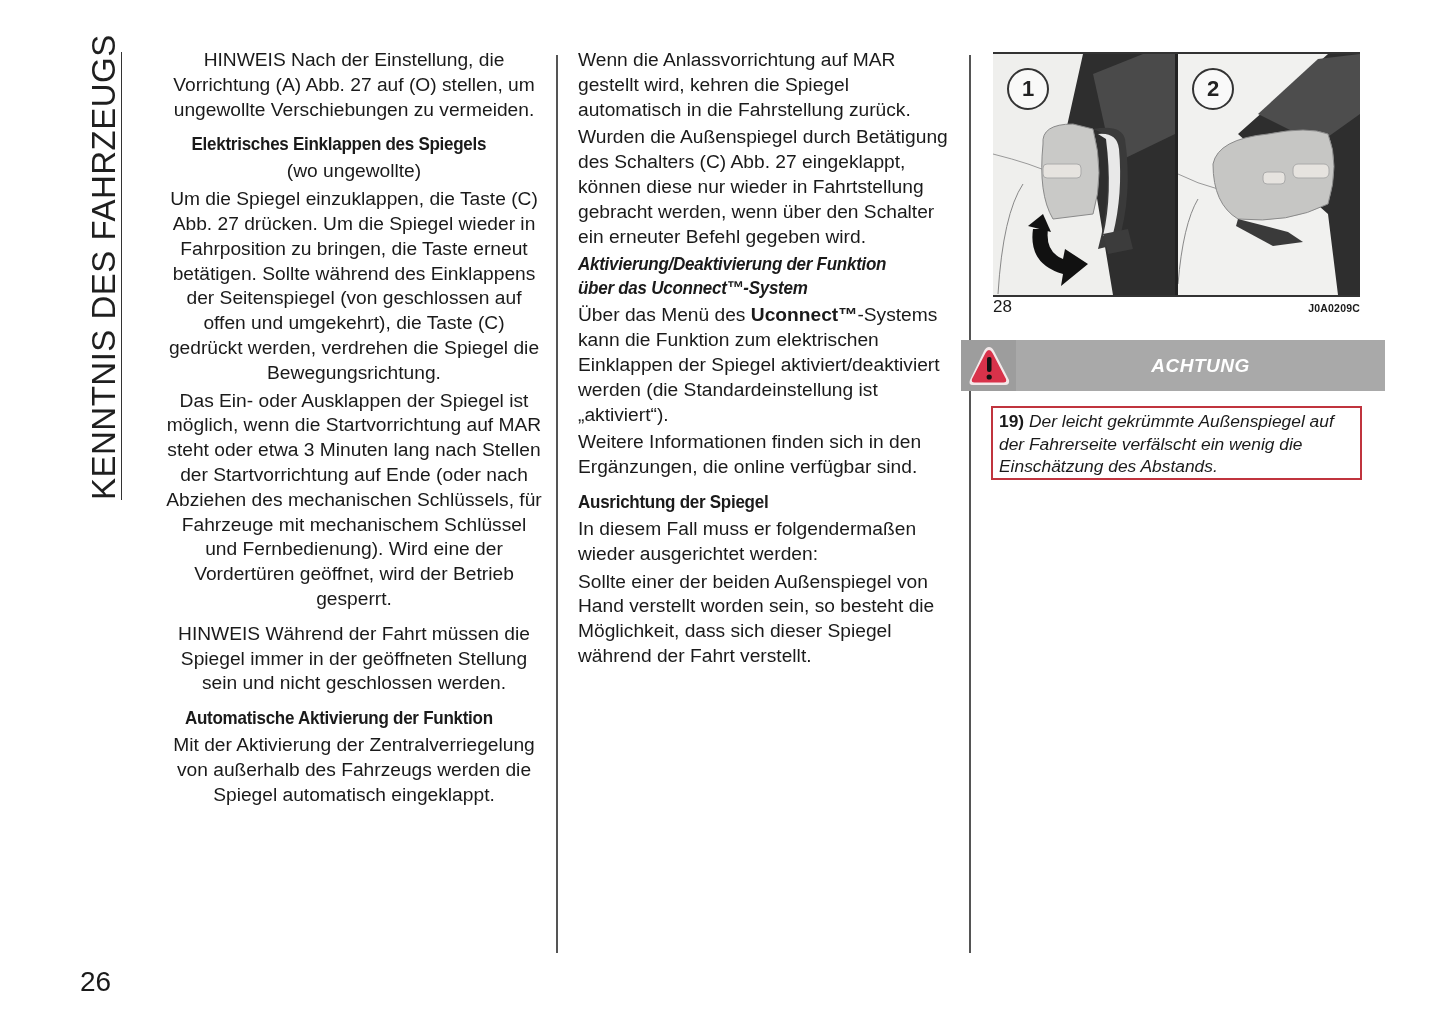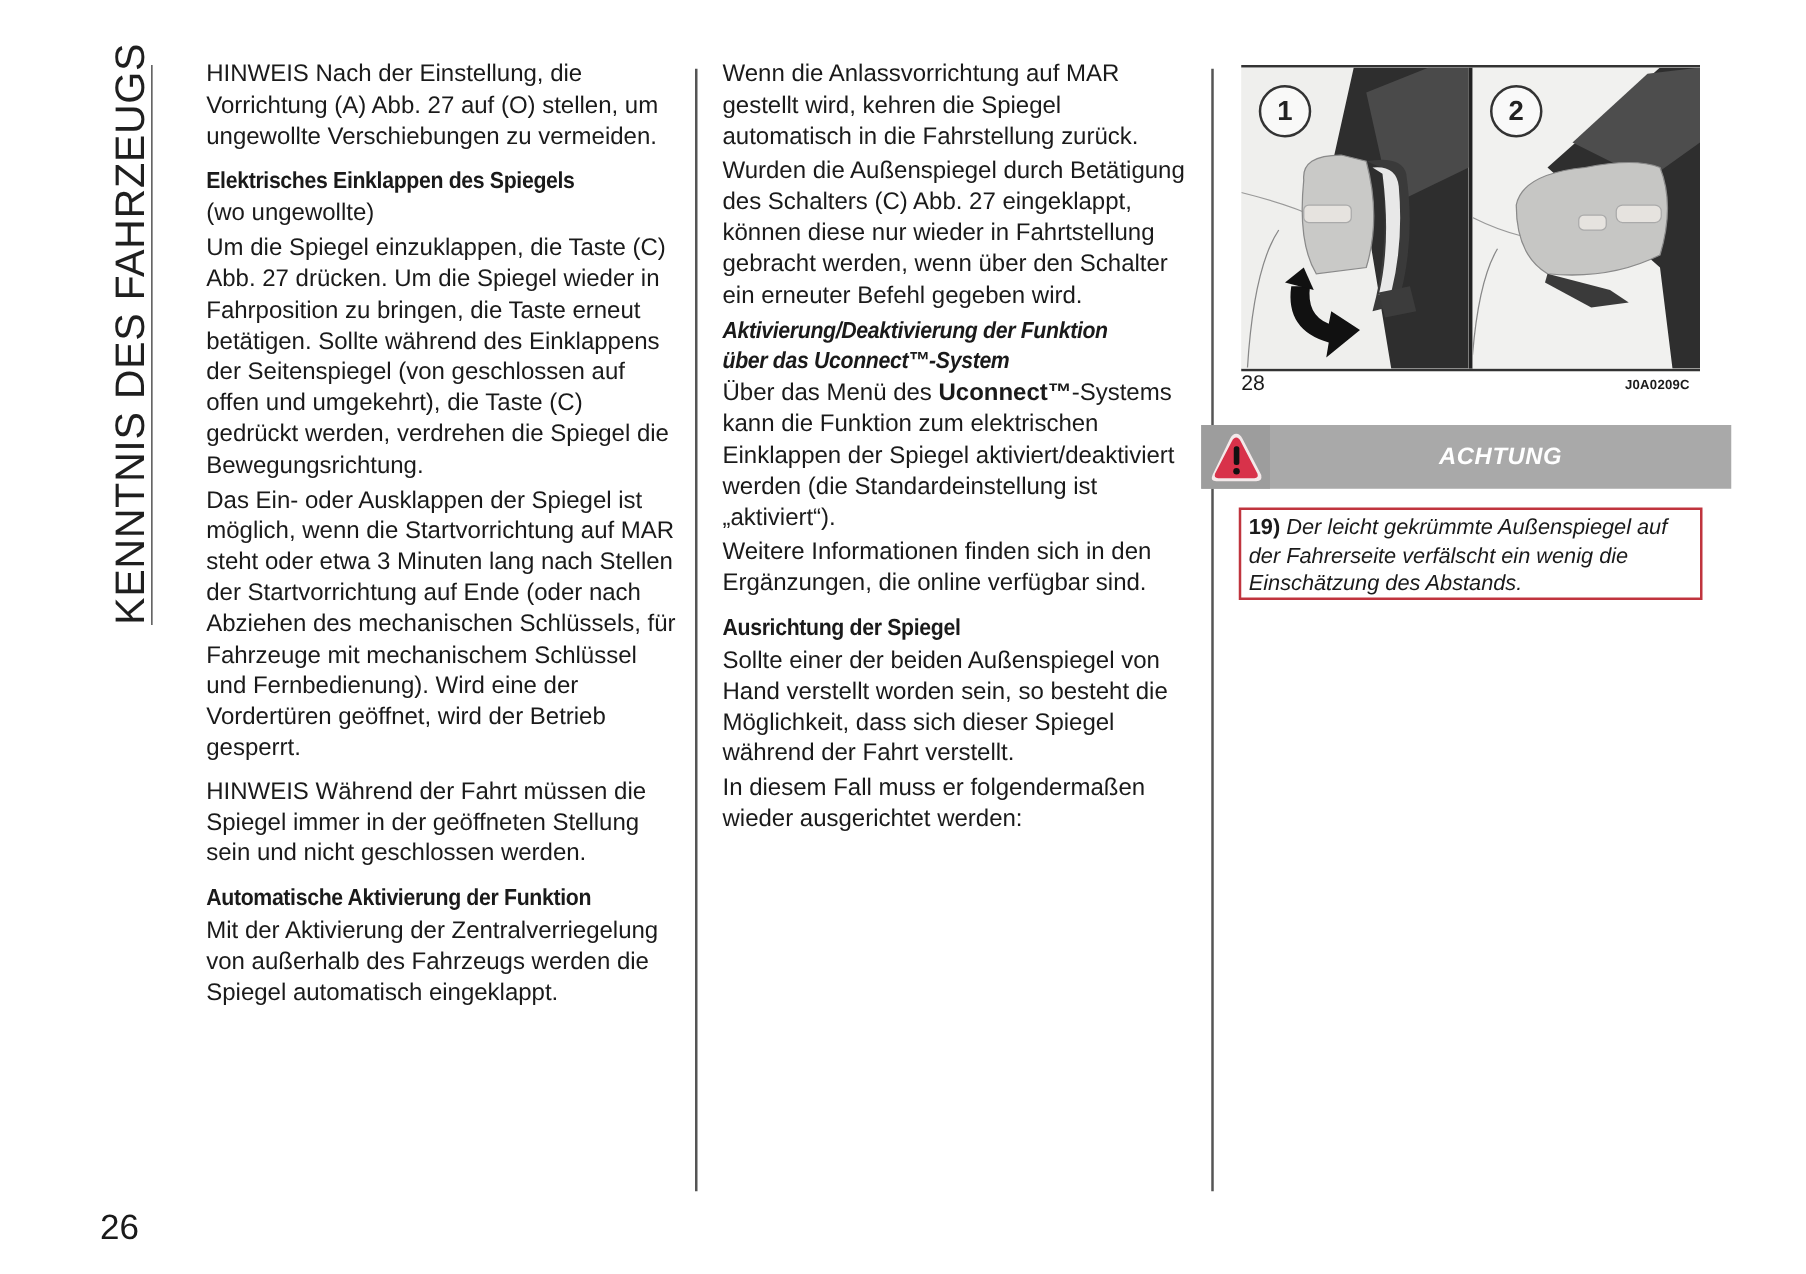--- a/index.html
+++ b/index.html
@@ -55,21 +55,21 @@
     .figure .sep { position: absolute; left: 182px; top: 0; width: 3px; height: 100%; background: #222; }
     .circ-num {
       position: absolute; left: 14px; top: 14px; width: 42px; height: 42px;
       border: 2px solid #333; border-radius: 50%; box-sizing: border-box;
       font-size: 22px; font-weight: bold; text-align: center; line-height: 38px; color: #222;
       background: rgba(255,255,255,0.6);
     }
     .fig-caption-num { position: absolute; left: 993px; top: 297px; font-size: 17px; color: #1a1a1a; }
     .fig-caption-code {
       position: absolute; left: 1300px; top: 302px; font-size: 10.5px; font-weight: bold;
-      color: #1a1a1a; letter-spacing: 0.2px; width: 60px; 
+      color: #1a1a1a; letter-spacing: 0.2px; width: 60px; text-align: right;
     }
     .warn-bar {
       position: absolute; left: 961px; top: 340px; width: 424px; height: 51px;
       background: #a9a9a9;
     }
     .warn-bar .icon-cell {
       position: absolute; left: 0; top: 0; width: 55px; height: 51px; background: #9d9d9d;
     }
     .warn-bar .icon-cell svg { position: absolute; left: 6px; top: 4px; }
     .warn-bar .label {
@@ -86,21 +86,21 @@
     .warn-box .txt { font-style: italic; }
   </style>
 </head>
 <body>
 
 <div class="side-title">
   <div class="txt">KENNTNIS DES FAHRZEUGS</div>
 </div>
 <div class="side-rule"></div>
 
-<div class="col" style="left:165px; width:378px;">
+<div class="col" style="left:165px; width:378px;text-align:center;">
   <p class="gap">HINWEIS Nach der Einstellung, die Vorrichtung (A) Abb. 27 auf (O) stellen, um ungewollte Verschiebungen zu vermeiden.</p>
   <h3>Elektrisches Einklappen des Spiegels</h3>
   <p>(wo ungewollte)</p>
   <p>Um die Spiegel einzuklappen, die Taste (C) Abb. 27 drücken. Um die Spiegel wieder in Fahrposition zu bringen, die Taste erneut betätigen. Sollte während des Einklappens der Seitenspiegel (von geschlossen auf offen und umgekehrt), die Taste (C) gedrückt werden, verdrehen die Spiegel die Bewegungsrichtung.</p>
   <p class="gap">Das Ein- oder Ausklappen der Spiegel ist möglich, wenn die Startvorrichtung auf MAR steht oder etwa 3 Minuten lang nach Stellen der Startvorrichtung auf Ende (oder nach Abziehen des mechanischen Schlüssels, für Fahrzeuge mit mechanischem Schlüssel und Fernbedienung). Wird eine der Vordertüren geöffnet, wird der Betrieb gesperrt.</p>
   <p class="gap">HINWEIS Während der Fahrt müssen die Spiegel immer in der geöffneten Stellung sein und nicht geschlossen werden.</p>
   <h3>Automatische Aktivierung der Funktion</h3>
   <p>Mit der Aktivierung der Zentralverriegelung von außerhalb des Fahrzeugs werden die Spiegel automatisch eingeklappt.</p>
 </div>
 
@@ -109,22 +109,22 @@
 <div class="col" style="left:578px; width:378px;">
   <p>Wenn die Anlassvorrichtung auf MAR gestellt wird, kehren die Spiegel automatisch in die Fahrstellung zurück.</p>
   <p>Wurden die Außenspiegel durch Betätigung des Schalters (C) Abb. 27 eingeklappt, können diese nur wieder in Fahrtstellung gebracht werden, wenn über den Schalter ein erneuter Befehl gegeben wird.</p>
   <h3 class="italic">
     <span>Aktivierung/Deaktivierung der Funktion</span><br>
     <span>über das Uconnect™-System</span>
   </h3>
   <p><span>Über das Menü des </span><b>Uconnect™</b><span>-Systems kann die Funktion zum elektrischen Einklappen der Spiegel aktiviert/deaktiviert werden (die Standardeinstellung ist „aktiviert“).</span></p>
   <p class="gap">Weitere Informationen finden sich in den Ergänzungen, die online verfügbar sind.</p>
   <h3>Ausrichtung der Spiegel</h3>
+  <p>In diesem Fall muss er folgendermaßen wieder ausgerichtet werden:</p>
   <p>Sollte einer der beiden Außenspiegel von Hand verstellt worden sein, so besteht die Möglichkeit, dass sich dieser Spiegel während der Fahrt verstellt.</p>
-  <p>In diesem Fall muss er folgendermaßen wieder ausgerichtet werden:</p>
 </div>
 
 <div class="col-divider" style="left:969px;"></div>
 
 <div class="figure">
   <div class="panel p1">
     <svg width="182" height="241" viewBox="0 0 182 241">
       <rect x="0" y="0" width="182" height="241" fill="#efefed"></rect>
       <polygon points="90,0 182,0 182,241 120,241 100,120 70,90" fill="#2e2e2e"></polygon>
       <polygon points="100,20 150,0 182,0 182,80 120,110" fill="#4a4a4a"></polygon>

